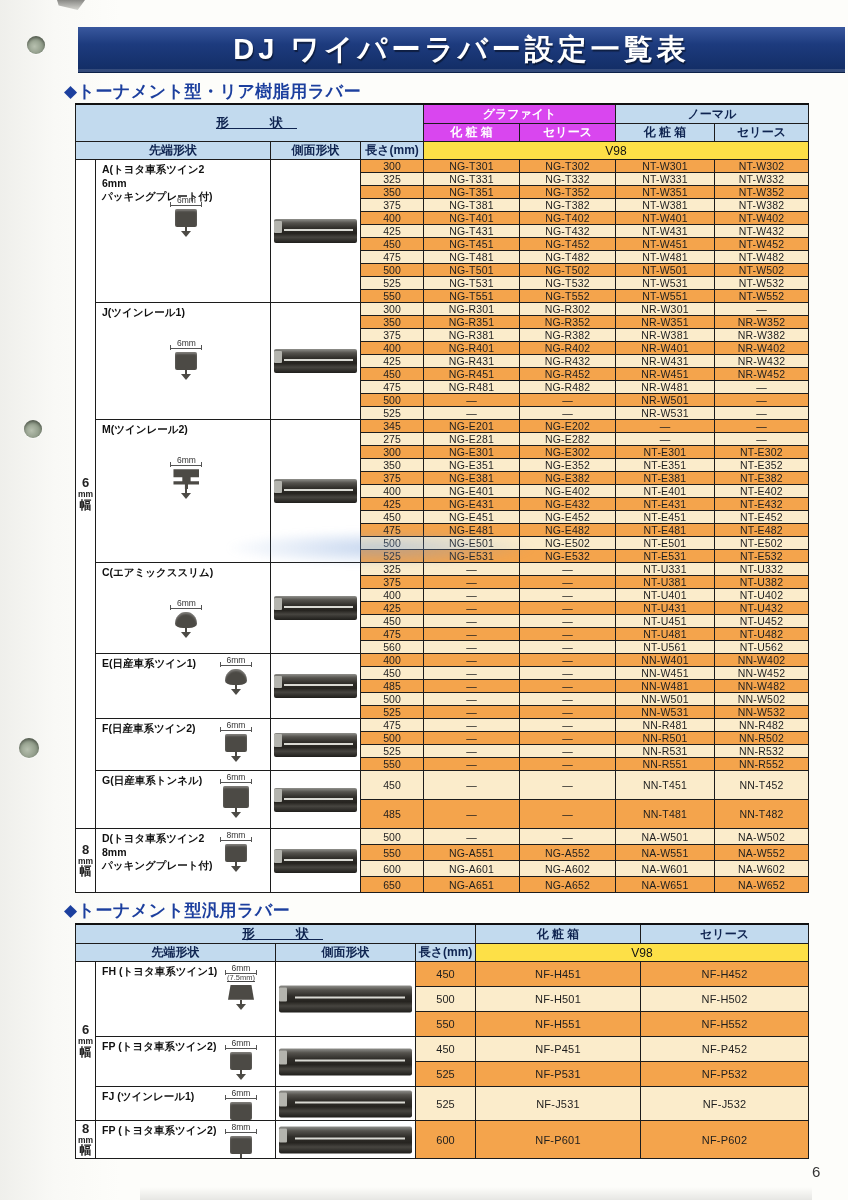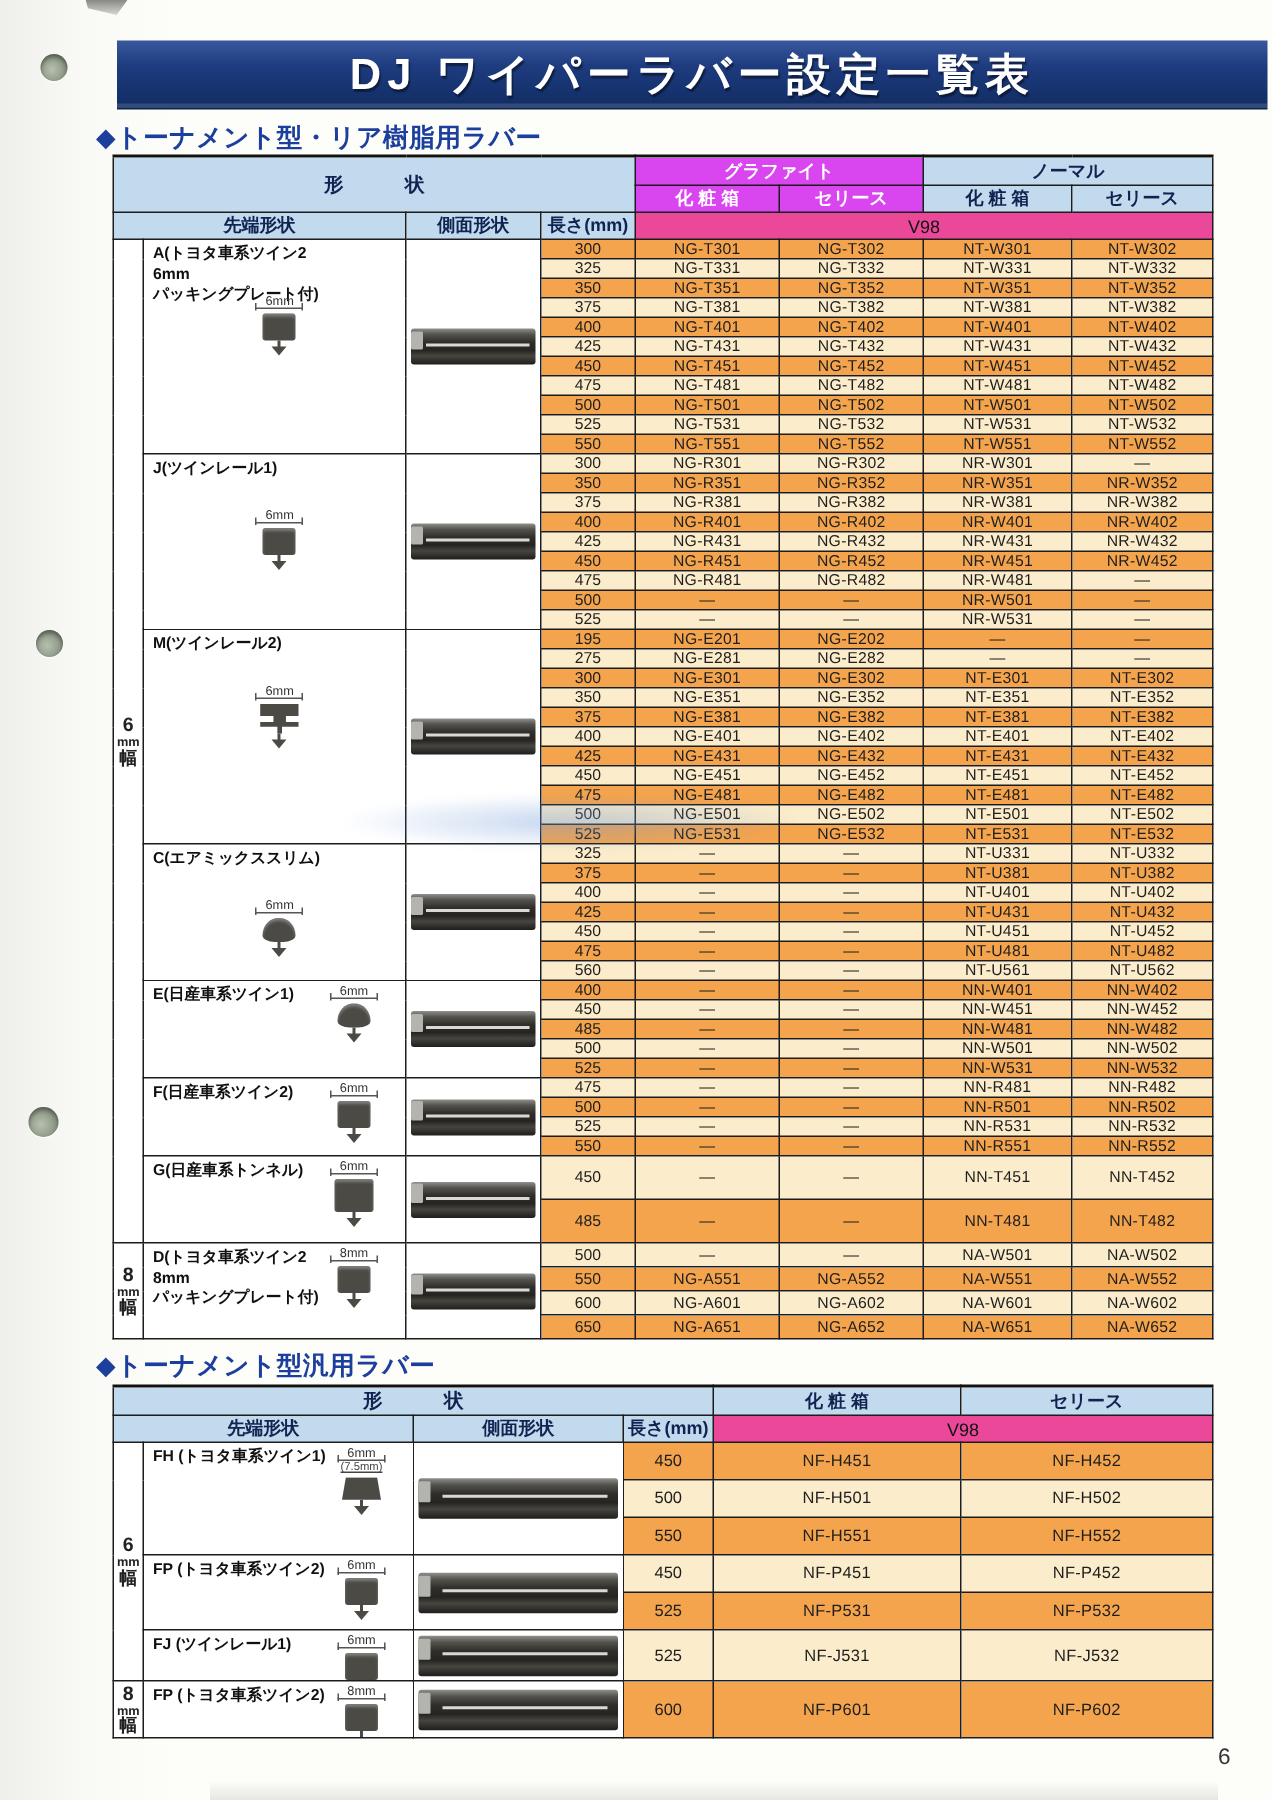--- a/index.html
+++ b/index.html
@@ -21,22 +21,22 @@
   .sec-title{position:absolute;left:64px;font-size:17px;font-weight:bold;color:#1c3f9e;letter-spacing:.5px;}
   #sec1{top:80px}
   #sec2{top:899px}
   table{position:absolute;border-collapse:collapse;table-layout:fixed;background:#fff;}
   #t1{left:75px;top:103px;width:733px;border:1px solid #151515;border-top:2px solid #111;}
   #t2{left:75px;top:923px;width:733px;border:1px solid #151515;border-top:2px solid #111;}
   th,td{border:1px solid #1c1c1c;padding:0;overflow:hidden;}
   th{font-size:12px;font-weight:bold;color:#0f2450;}
   .lb{background:#c2daee;}
   .nv{background:#d946ef;color:#ffffff;}
-  .wh{background:#ec4899;font-weight:normal;color:#111;font-size:12px;}
-  .hshape{font-size:13px;letter-spacing:14px;text-indent:14px;}
+  .wh{background:#fde047;font-weight:normal;color:#111;font-size:12px;}
+  .hshape{font-size:13px;letter-spacing:14px;text-indent:14px;text-decoration:underline;}
   .hgroup{font-size:12px;}
   #t1 thead tr:nth-child(1) th{height:18px}
   #t1 thead tr:nth-child(2) th{height:15px}
   #t1 thead tr:nth-child(3) th{height:16px}
   #t2 thead tr:nth-child(1) th{height:17px}
   #t2 thead tr:nth-child(2) th{height:16px}
   tbody td{font-size:10.5px;text-align:center;color:#1e1e1e;}
   tr.orange td.data{background:#f4a44c;}
   tr.cream  td.data{background:#fbeccb;}
   #t1 td.data{height:12px;}
@@ -306,21 +306,21 @@
           <div class="tipbox tall">
             <div class="dim">6mm</div>
             <div class="shape rail"></div>
             <div class="arrowstem"></div>
             <div class="arrowhead"></div>
           </div>
         </td>
         <td class="photocell" rowspan="11">
           <div class="photo"></div>
         </td>
-        <td class="data len">195</td>
+        <td class="data len">345</td>
         <td class="data part">NG-E201</td>
         <td class="data part">NG-E202</td>
         <td class="data part">—</td>
         <td class="data part">—</td>
       </tr>
       <tr class="cream">
         <td class="data len">275</td>
         <td class="data part">NG-E281</td>
         <td class="data part">NG-E282</td>
         <td class="data part">—</td>

